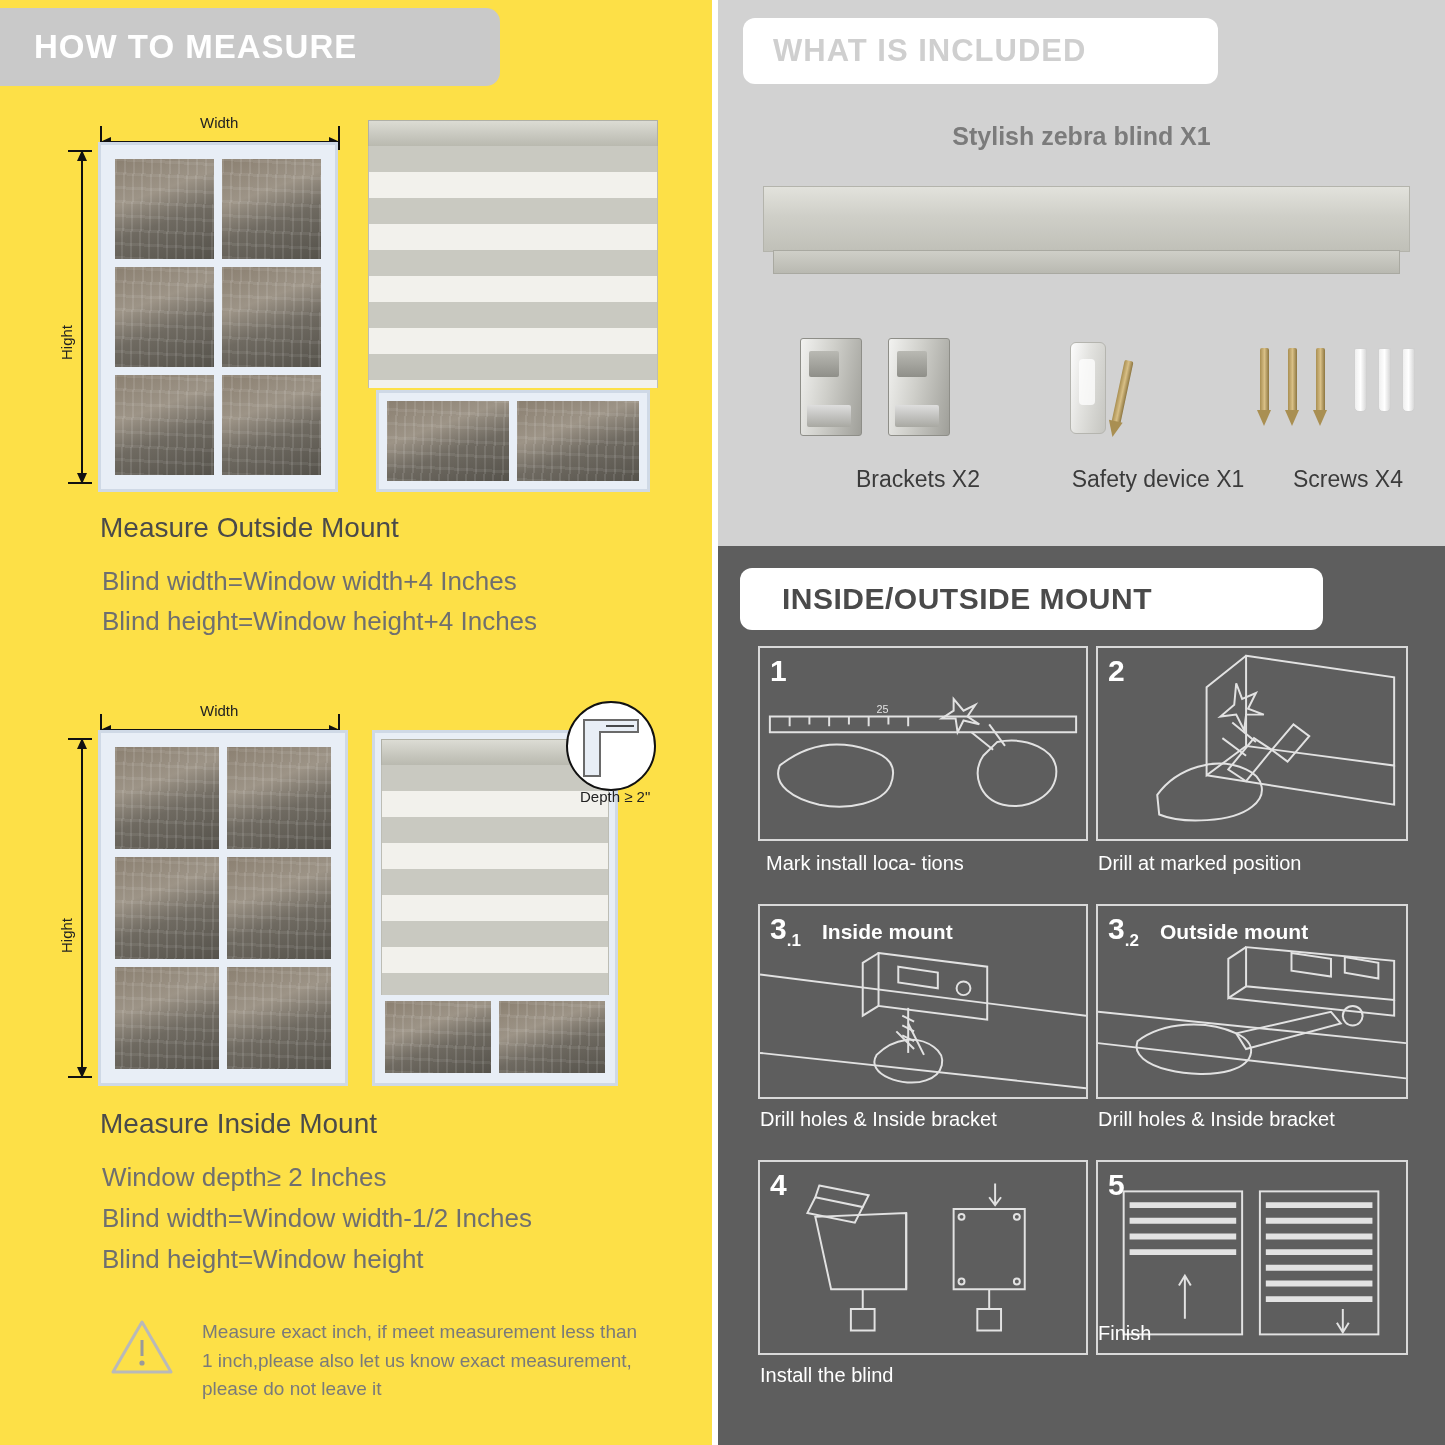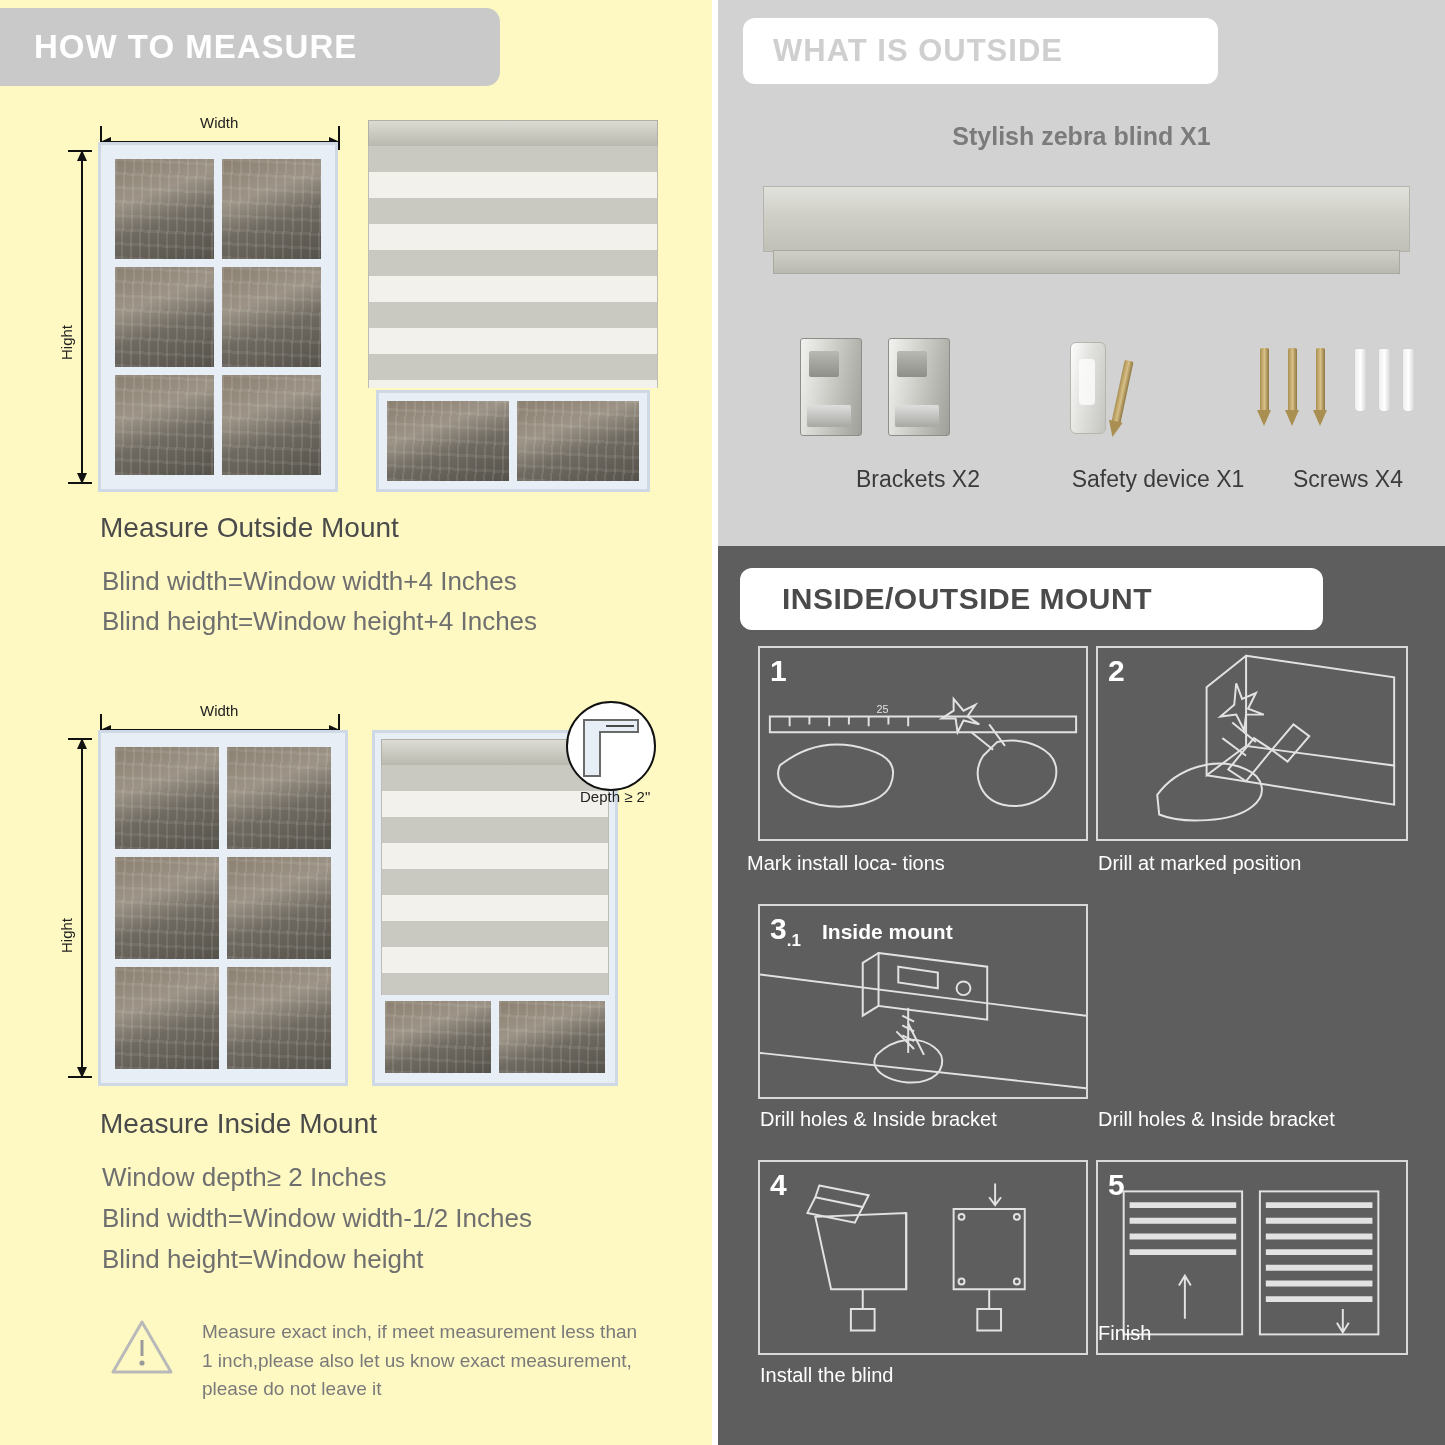--- a/index.html
+++ b/index.html
@@ -5,21 +5,21 @@
   html,body{margin:0;padding:0;}
   body{
     width:1445px;height:1445px;
     font-family:"Liberation Sans", sans-serif;
     background:#ffffff;
     overflow:hidden;
   }
   .page{position:relative;width:1445px;height:1445px;}
 
   
-  .left{position:absolute;left:0;top:0;width:712px;height:1445px;background:#fef9c3;}
+  .left{position:absolute;left:0;top:0;width:712px;height:1445px;background:#fde047;}
   .hdr-measure{
     position:absolute;left:0;top:8px;width:500px;height:78px;
     background:#c9c9c9;border-radius:0 14px 14px 0;
     display:flex;align-items:center;
   }
   .hdr-measure span{
     color:#ffffff;font-size:33px;font-weight:bold;letter-spacing:1px;
     margin-left:34px;
   }
 
@@ -290,21 +290,21 @@
           <line x1="32" y1="22" x2="32" y2="38" stroke="#9a9a9a" stroke-width="3"></line>
           <circle cx="32" cy="45" r="2.6" fill="#9a9a9a"></circle>
         </svg>
       </div>
       <div class="txt">Measure exact inch, if meet measurement less than 1 inch,please also let us know exact measurement, please do not leave it</div>
     </div>
   </div>
 
   <div class="right-top">
     <div class="hdr-included">
-      <span>WHAT IS OUTSIDE</span>
+      <span>WHAT IS INCLUDED</span>
     </div>
 
     <div class="blind-title">Stylish zebra blind X1</div>
 
     <div class="big-rail"></div>
     <div class="big-rail-foot"></div>
 
     <div class="parts-row">
 
       <div class="bracket" style="left:52px;top:8px;"></div>
@@ -340,21 +340,21 @@
             <path d="M30 70 L30 80 M50 70 L50 78 M70 70 L70 80 M90 70 L90 78 M110 70 L110 80 M130 70 L130 78 M150 70 L150 80"></path>
             <path d="M20 120 C 50 96, 80 94, 110 104 C 130 110, 140 120, 132 140 C 124 158, 90 166, 60 160 C 34 154, 12 140, 20 120 Z"></path>
             <path d="M240 96 C 270 90, 300 104, 300 126 C 300 150, 272 166, 246 160 C 222 154, 214 128, 226 110 Z"></path>
             <path d="M236 104 L214 86 M248 100 L232 78"></path>
             <path d="M196 52 L206 64 L218 58 L210 70 L222 78 L206 74 L200 86 L198 72 L184 72 L196 64 Z"></path>
           </g>
           <text x="118" y="66" fill="#e2e2e2" font-size="11" font-family="Liberation Sans, sans-serif">25</text>
         </svg>
       </div>
     </div>
-    <div class="step-caption" style="left:29px;top:306px;">Mark install loca- tions</div>
+    <div class="step-caption" style="left:48px;top:306px;">Mark install loca- tions</div>
 
     <div class="step" style="left:378px;top:100px;width:312px;height:195px;">
       <div class="num">2</div>
       <div class="sketch">
         <svg viewBox="0 0 312 195" preserveAspectRatio="none">
           <g fill="none" stroke="#e2e2e2" stroke-width="2">
             <path d="M150 8 L300 30 L300 120 L150 100 Z"></path>
             <path d="M150 8 L110 40 L110 130 L150 100"></path>
             <path d="M110 130 L300 160 L300 120"></path>
             <path d="M140 36 L146 52 L160 46 L152 62 L168 68 L150 68 L148 84 L140 68 L124 70 L138 58 Z"></path>
@@ -383,20 +383,40 @@
             <path d="M150 104 L150 150"></path>
             <path d="M144 112 L156 118 M144 122 L156 128 M144 132 L156 138"></path>
             <path d="M118 152 C 136 134, 160 132, 176 144 C 190 154, 186 172, 168 178 C 146 186, 106 172, 118 152 Z"></path>
             <path d="M156 146 L138 128 M166 152 L150 120"></path>
           </g>
         </svg>
       </div>
     </div>
     <div class="step-caption" style="left:42px;top:562px;">Drill holes &amp;  Inside bracket</div>
 
+    <div class="step" style="left:378px;top:358px;width:312px;height:195px;">
+      <div class="num"><span>3</span><sub>.2</sub></div>
+      <div class="inline-label">Outside mount</div>
+      <div class="sketch">
+        <svg viewBox="0 0 312 195" preserveAspectRatio="none">
+          <g fill="none" stroke="#e2e2e2" stroke-width="2">
+            <path d="M150 42 L300 56 L300 96 L150 82 Z"></path>
+            <path d="M150 42 L132 54 L132 94 L150 82"></path>
+            <path d="M132 94 L300 112 L300 96"></path>
+            <path d="M196 48 L236 54 L236 72 L196 66 Z"></path>
+            <path d="M250 52 L284 58 L284 74 L250 68 Z"></path>
+            <path d="M0 108 L312 140"></path>
+            <path d="M0 140 L312 176"></path>
+            <path d="M40 138 C 66 118, 110 116, 140 130 C 162 140, 160 160, 134 168 C 100 178, 30 166, 40 138 Z"></path>
+            <path d="M140 130 L236 108 L246 120 L150 146 Z"></path>
+            <circle cx="258" cy="112" r="10"></circle>
+          </g>
+        </svg>
+      </div>
+    </div>
     <div class="step-caption" style="left:380px;top:562px;">Drill holes &amp;  Inside bracket</div>
 
     <div class="step" style="left:40px;top:614px;width:330px;height:195px;">
       <div class="num">4</div>
       <div class="sketch">
         <svg viewBox="0 0 330 195" preserveAspectRatio="none">
           <g fill="none" stroke="#e2e2e2" stroke-width="2">
             <path d="M60 24 L110 34 L104 46 L56 36 Z"></path>
             <path d="M56 36 L48 52 L96 62 L104 46"></path>
             <path d="M56 56 L72 130 L148 130 L148 52 Z"></path>

